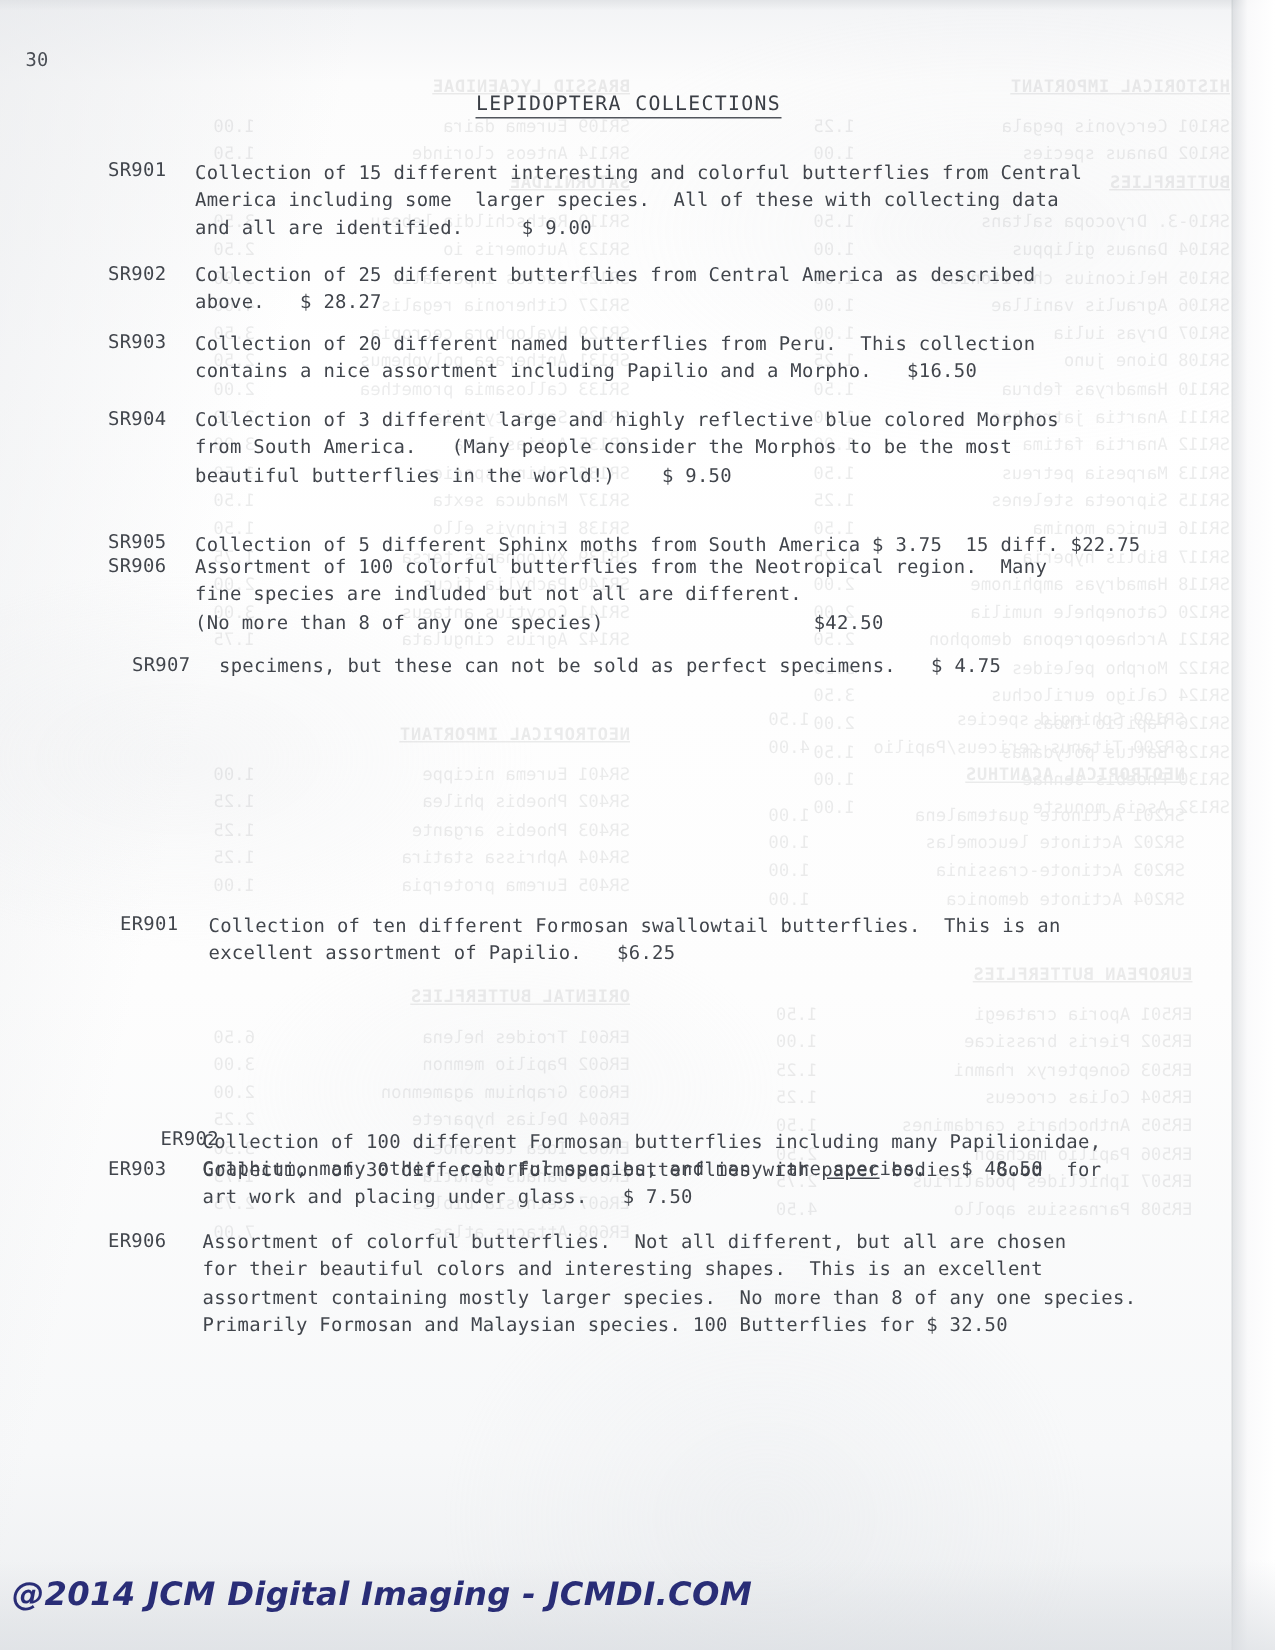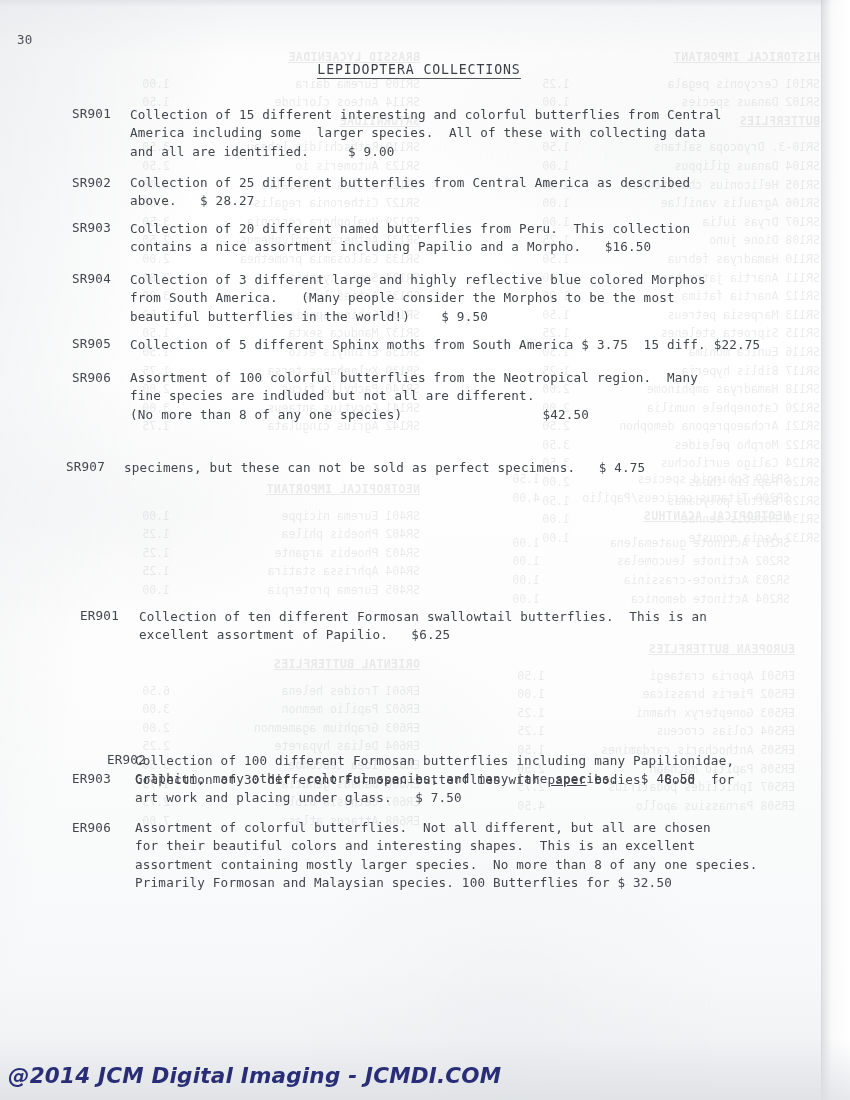--- a/index.html
+++ b/index.html
@@ -149,21 +149,21 @@
 
   
   .j1 { transform: translateY(-0.4px); }
   .j2 { transform: translateY(0.5px); }
   .j3 { transform: translateY(-0.25px); }
 
   
   .watermark {
     position: absolute;
     left: 8px;
-    bottom: 12px;
+    bottom: 24px;
     font-family: "DejaVu Sans", "Liberation Sans", sans-serif;
     font-style: italic;
     font-weight: bold;
     font-size: 21.5px;
     letter-spacing: 0.2px;
     color: #1b1f6e;
     opacity: 0.93;
     white-space: nowrap;
   }
 </style>
@@ -192,23 +192,23 @@
 
     <div class="page-number">30</div>
 
     <div class="doc-title"><span>LEPIDOPTERA COLLECTIONS</span></div>
 
     <div id="entries-host">
         <div class="entry" style="top: 106px; left: 130px;"><span class="code j1" style="left: -58px;">SR901</span><span class="body"><span class="line">Collection of 15 different interesting and colorful butterflies from Central</span><span class="line">America including some  larger species.  All of these with collecting data</span><span class="line">and all are identified.     $ 9.00</span></span></div>
         <div class="entry" style="top: 174px; left: 130px;"><span class="code j2" style="left: -58px;">SR902</span><span class="body"><span class="line">Collection of 25 different butterflies from Central America as described</span><span class="line">above.   $ 28.27</span></span></div>
         <div class="entry" style="top: 220px; left: 130px;"><span class="code j3" style="left: -58px;">SR903</span><span class="body"><span class="line">Collection of 20 different named butterflies from Peru.  This collection</span><span class="line">contains a nice assortment including Papilio and a Morpho.   $16.50</span></span></div>
         <div class="entry" style="top: 271px; left: 130px;"><span class="code " style="left: -58px;">SR904</span><span class="body"><span class="line">Collection of 3 different large and highly reflective blue colored Morphos</span><span class="line">from South America.   (Many people consider the Morphos to be the most</span><span class="line">beautiful butterflies in the world!)    $ 9.50</span></span></div>
-        <div class="entry" style="top: 336px; left: 130px;"><span class="code j1" style="left: -58px;">SR905</span><span class="body"><span class="line">Collection of 5 different Sphinx moths from South America $ 3.75  15 diff. $22.75</span></span></div>
+        <div class="entry" style="top: 354px; left: 130px;"><span class="code j1" style="left: -58px;">SR905</span><span class="body"><span class="line">Collection of 5 different Sphinx moths from South America $ 3.75  15 diff. $22.75</span></span></div>
         <div class="entry" style="top: 369px; left: 130px;"><span class="code j2" style="left: -58px;">SR906</span><span class="body"><span class="line">Assortment of 100 colorful butterflies from the Neotropical region.  Many</span><span class="line">fine species are indluded but not all are different.</span><span class="line">(No more than 8 of any one species)                  $42.50</span></span></div>
-        <div class="entry" style="top: 435px; left: 124px; margin-top: 24px;"><span class="code " style="left: -58px;">SR907</span><span class="body"><span class="line">specimens, but these can not be sold as perfect specimens.   $ 4.75</span></span></div>
+        <div class="entry" style="top: 435px; left: 146px;"><span class="code " style="left: -58px;">SR907</span><span class="body"><span class="line">specimens, but these can not be sold as perfect specimens.   $ 4.75</span></span></div>
         <div class="entry" style="top: 608px; left: 139px;"><span class="code j3" style="left: -59px;">ER901</span><span class="body"><span class="line">Collection of ten different Formosan swallowtail butterflies.  This is an</span><span class="line">excellent assortment of Papilio.   $6.25</span></span></div>
         <div class="entry" style="top: 752px; left: 135px;"><span class="code j1" style="left: -63px; margin-left: 35px;">ER902</span><span class="body"><span class="line">Collection of 100 different Formosan butterflies including many Papilionidae,</span><span class="line">Graphium, many other  colorful species, and many rare species.   $ 48.50</span></span></div>
         <div class="entry" style="top: 771px; left: 135px;"><span class="code " style="left: -63px; text-align: right;">ER903</span><span class="body"><span class="line"><span>Collection of 30 different Formosan butterflies with </span><span class="ul">paper</span><span> bodies.  Good  for</span></span><span class="line"><span>art work and placing under glass.   $ 7.50</span></span></span></div>
         <div class="entry" style="top: 819px; left: 135px;"><span class="code j2" style="left: -63px;">ER906</span><span class="body"><span class="line">Assortment of colorful butterflies.  Not all different, but all are chosen</span><span class="line">for their beautiful colors and interesting shapes.  This is an excellent</span><span class="line">assortment containing mostly larger species.  No more than 8 of any one species.</span><span class="line">Primarily Formosan and Malaysian species. 100 Butterflies for $ 32.50</span></span></div>
       </div>
 
   </div>
 
   <div class="bottom-shadow"></div>
 

